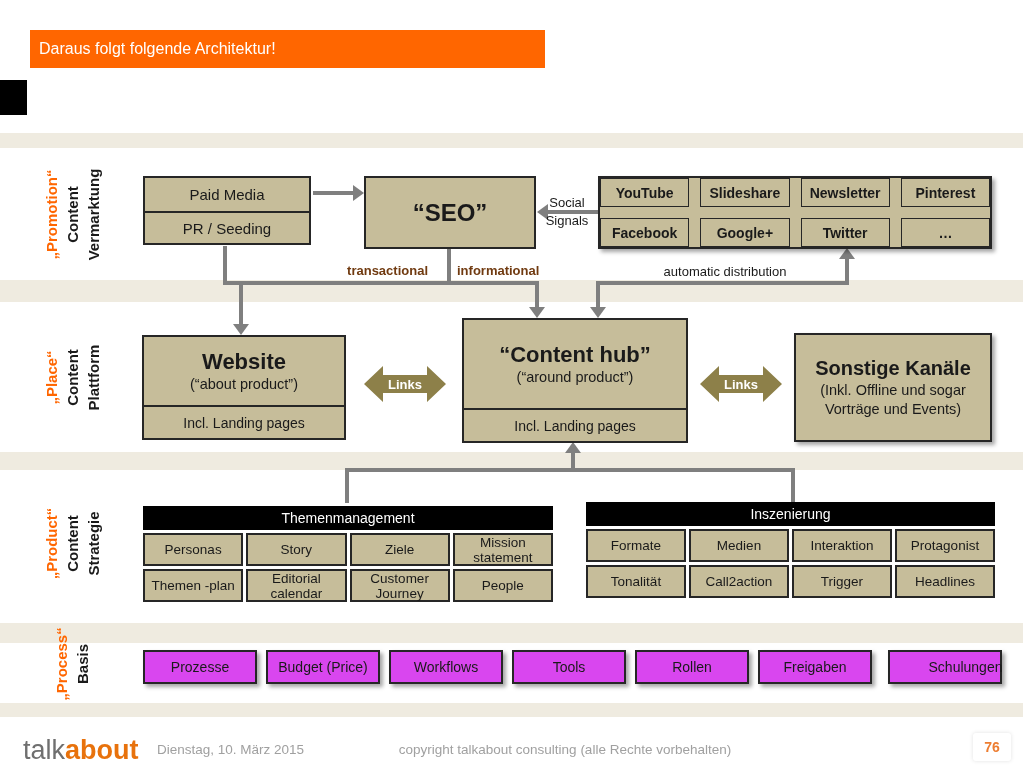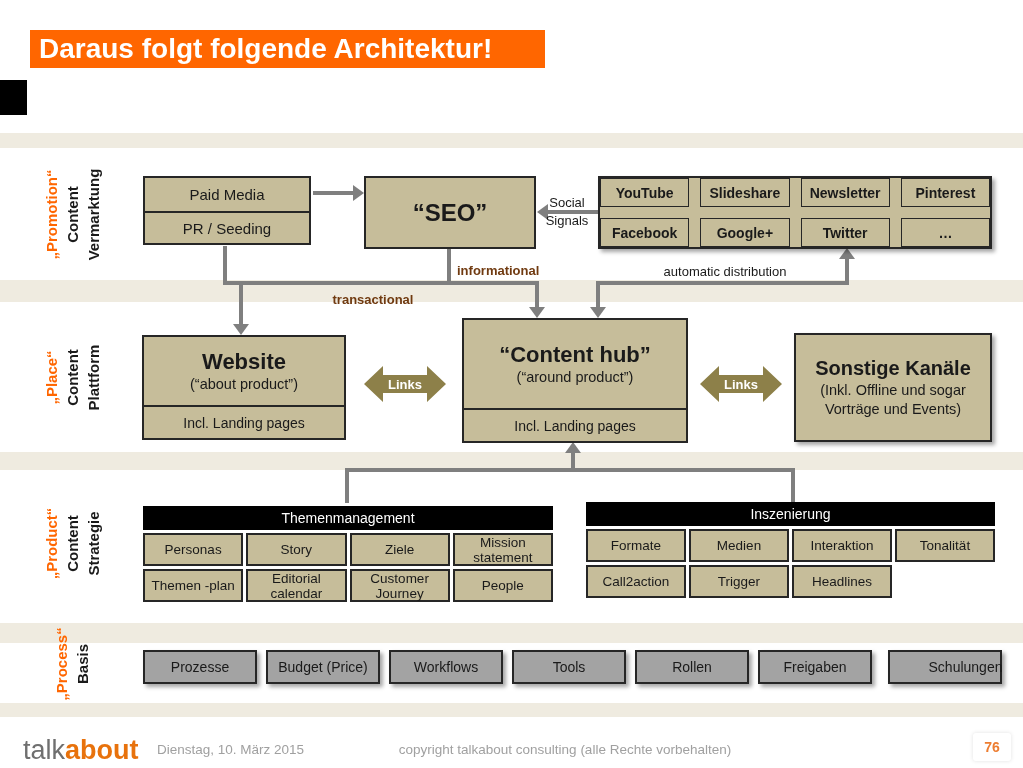--- a/index.html
+++ b/index.html
@@ -3,21 +3,21 @@
 <meta charset="utf-8">
 <style>
   * { margin:0; padding:0; box-sizing:border-box; }
   body { background:#fff; font-family:"Liberation Sans", sans-serif; }
   .slide { position:relative; width:1023px; height:768px; background:#ffffff; overflow:hidden; color:#1a1a1a; }
 
   .band { position:absolute; left:0; width:1023px; background:#EFEBE0; }
 
   .title-bar { position:absolute; left:30px; top:30px; width:515px; height:38px; background:#FF6600;
                display:flex; align-items:center; padding-left:9px; }
-  .title-bar span { color:#fff; font-weight:bold; font-size:28px; letter-spacing:0;text-align:center; }
+  .title-bar span { color:#fff; font-weight:normal; font-size:16px; letter-spacing:0;text-align:center; }
   .black-square { position:absolute; left:0; top:80px; width:27px; height:35px; background:#000; }
 
   
   .vlabel { position:absolute; transform:rotate(-90deg); display:flex; flex-direction:column;
             align-items:center; justify-content:center; }
   .vlabel div { white-space:nowrap; font-weight:bold; font-size:15px; line-height:21px; }
   .vlabel .tag { color:#FF6600; }
 
   
   .box { position:absolute; background:#C6BD9A; border:2px solid #262626; }
@@ -58,21 +58,21 @@
                       color:#fff; font-weight:bold; font-size:13px; }
 
   
   .s-table { position:absolute; display:grid; grid-template-columns:repeat(4,1fr); gap:3px; }
   .s-table .t-head { grid-column:1/-1; background:#000; color:#fff; height:24px; font-size:14px;
                      display:flex; align-items:center; justify-content:center; }
   .s-table .t-cell { background:#C6BD9A; border:2px solid #262626; height:33px; padding:0 3px;
                      display:flex; align-items:center; justify-content:center; text-align:center;
                      font-size:13.5px; line-height:15px; }
 
-  .basis-box { position:absolute; top:650px; width:114px; height:34px; background:#a3a3a3;
+  .basis-box { position:absolute; top:650px; width:114px; height:34px; background:#d946ef;
                border:2px solid #262626; display:flex; align-items:center; justify-content:center;
                font-size:14px; box-shadow:3px 3px 4px rgba(0,0,0,0.35); }
 
   
   .logo { position:absolute; left:23px; top:735px; font-size:27px; }
   .logo .talk { color:#6f6f6f; }
   .logo .about { color:#E8720C; font-weight:bold; }
   .footer-date { position:absolute; left:157px; top:742px; font-size:13.5px; color:#a0a0a0; }
   .footer-copy { position:absolute; left:300px; top:742px; width:530px; text-align:center; font-size:13.5px; color:#a0a0a0; }
   .page-badge { position:absolute; left:973px; top:733px; width:38px; height:28px; background:#fff;
@@ -137,21 +137,21 @@
   <div class="arr arr-down" style="left:590px;top:307px;"></div>
   <div class="cline" style="left:845px;top:258px;width:4px;height:25px;"></div>
   <div class="arr arr-up" style="left:839px;top:248px;"></div>
 
   <div class="cline" style="left:345px;top:468px;width:450px;height:4px;"></div>
   <div class="cline" style="left:345px;top:468px;width:4px;height:35px;"></div>
   <div class="cline" style="left:791px;top:468px;width:4px;height:35px;"></div>
   <div class="cline" style="left:571px;top:452px;width:4px;height:18px;"></div>
   <div class="arr arr-up" style="left:565px;top:442px;"></div>
 
-  <div class="flow-label" style="left:318px;top:263px;width:110px;text-align:center;margin-top:29px;">transactional</div>
+  <div class="flow-label" style="left:318px;top:263px;width:110px;text-align:right;">transactional</div>
   <div class="flow-label" style="left:457px;top:263px;width:95px;">informational</div>
   <div class="plain-label" style="left:650px;top:264px;width:150px;text-align:center;">automatic distribution</div>
   <div class="social-signals">
     <div>Social</div>
     <div>Signals</div>
   </div>
 
   <div class="box z1" style="left:143px;top:176px;width:168px;height:69px;">
     <div class="stack-cell">Paid Media</div>
     <div class="stack-cell stack-divider">PR / Seeding</div>
@@ -217,20 +217,21 @@
     <div class="t-cell">Editorial calendar</div>
     <div class="t-cell">Customer Journey</div>
     <div class="t-cell">People</div>
   </div>
 
   <div class="s-table z1" style="left:586px;top:502px;width:409px;">
     <div class="t-head">Inszenierung</div>
     <div class="t-cell">Formate</div>
     <div class="t-cell">Medien</div>
     <div class="t-cell">Interaktion</div>
+    <div class="t-cell">Protagonist</div>
     <div class="t-cell">Tonalität</div>
     <div class="t-cell">Call2action</div>
     <div class="t-cell">Trigger</div>
     <div class="t-cell">Headlines</div>
   </div>
 
   <div class="basis-box" style="left:143px;">Prozesse</div>
   <div class="basis-box" style="left:266px;">Budget (Price)</div>
   <div class="basis-box" style="left:389px;">Workflows</div>
   <div class="basis-box" style="left:512px;">Tools</div>

